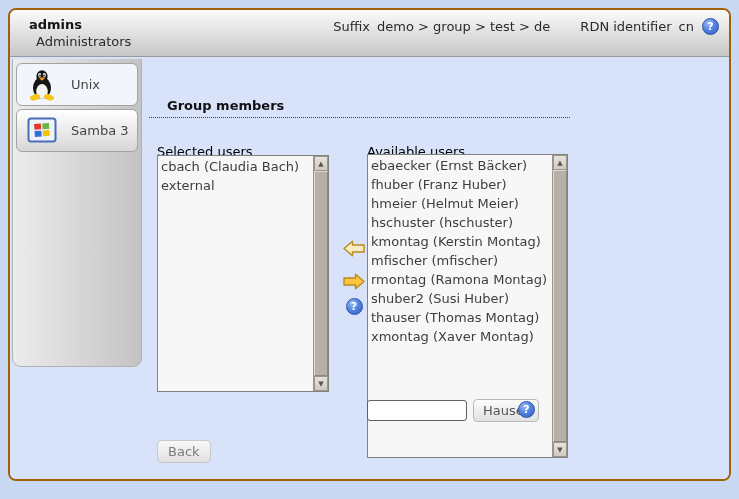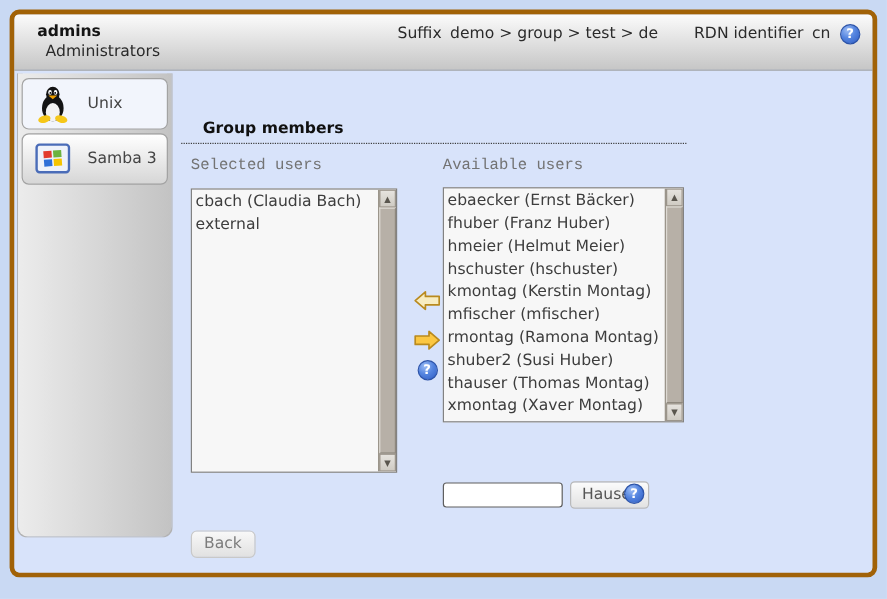--- a/index.html
+++ b/index.html
@@ -7,21 +7,21 @@
   body {
     background:#c9d9f3;
     font-family:"DejaVu Sans","Liberation Sans",sans-serif;
     font-size:13px;
     color:#222;
     position:relative;
     overflow:hidden;
   }
   .window {
     position:absolute; left:8px; top:8px; width:723px; height:473px;
-    border:4px solid #a16207; border-radius:8px; overflow:hidden;
+    border:2px solid #a16207; border-radius:8px; overflow:hidden;
     background:#d8e3fa;
   }
   
   .hdr {
     position:relative; height:47px;
     background:linear-gradient(#fbfbfb,#c6c6c6);
     border-bottom:1px solid #9a9a9a;
   }
   .hdr-title { position:absolute; left:19px; top:7px; font-weight:bold; color:#141414; }
   .hdr-subtitle { position:absolute; left:26px; top:24px; color:#2a2a2a; }
@@ -34,52 +34,52 @@
     width:17px; height:17px; border-radius:50%;
     background:radial-gradient(circle at 35% 28%, #9cbcf4 0%, #5585e0 45%, #2f5cc2 100%);
     border:1px solid #2c53a8;
     color:#fff; font-weight:bold; font-size:11px; line-height:15px;
     display:inline-flex; align-items:center; justify-content:center;
     flex:0 0 auto; cursor:pointer;
   }
   
   .panel-body { position:relative; height:425px; background:#d8e3fa; }
   .sidebar {
-    position:absolute; left:2px; top:2px; width:130px; height:387px;
+    position:absolute; left:2px; top:2px; width:130px; height:308px;
     background:linear-gradient(90deg,#ececec,#c3c3c3);
     border:1px solid #b2b2b2; border-top:none;
     border-radius:0 0 9px 9px;
   }
   .tab {
     position:absolute; left:3px; width:122px; height:43px;
     border:1px solid #a3a3a3; border-radius:6px;
     display:flex; align-items:center; padding-left:9px; gap:13px;
     cursor:pointer; color:#444;
   }
   .tab-unix { top:4px; background:#f2f5fc; }
   .tab-samba { top:50px; background:linear-gradient(#ffffff,#d6d6d6); }
   .tab .ticon { width:32px; height:32px; display:flex; align-items:center; justify-content:center; }
   
   .section-heading {
     position:absolute; left:139px; top:41px; width:421px;
     padding:0 0 4px 18px;
     font-weight:bold; color:#101010;
     border-bottom:1px dotted #3c3c3c;
   }
-  .col-label { position:absolute; top:71px; color:#737373;font-family:Liberation Mono, monospace; }
+  .col-label { position:absolute; top:87px; color:#000000; }
   .col-label.sel { left:147px; }
   .col-label.avail { left:357px; }
   
   .listbox {
     position:absolute; background:#f7f7f7;
     border:1px solid #828282;
     display:flex; overflow:hidden;
   }
   .listbox.sel { left:147px; top:98px; width:172px; height:237px; }
-  .listbox.avail { left:357px; top:97px; width:201px; height:196px; }
+  .listbox.avail { left:357px; top:97px; width:201px; height:304px; }
   .list-items { flex:1; padding:1px 3px; overflow:hidden; color:#3d3d3d; line-height:19px; white-space:nowrap; }
   .scrollbar { width:15px; display:flex; flex-direction:column; background:#cdc7bf; border-left:1px solid #9b958b; }
   .sb-btn {
     height:15px; background:linear-gradient(#e6e3de,#cfcbc3);
     border:1px solid #9b958b; color:#5a564e; font-size:7px;
     display:flex; align-items:center; justify-content:center; cursor:pointer;
   }
   .sb-thumb {
     flex:1; background:#b7b0a7; cursor:grab;
     border:1px solid; border-color:#ddd9d3 #8f887e #8f887e #ddd9d3;

